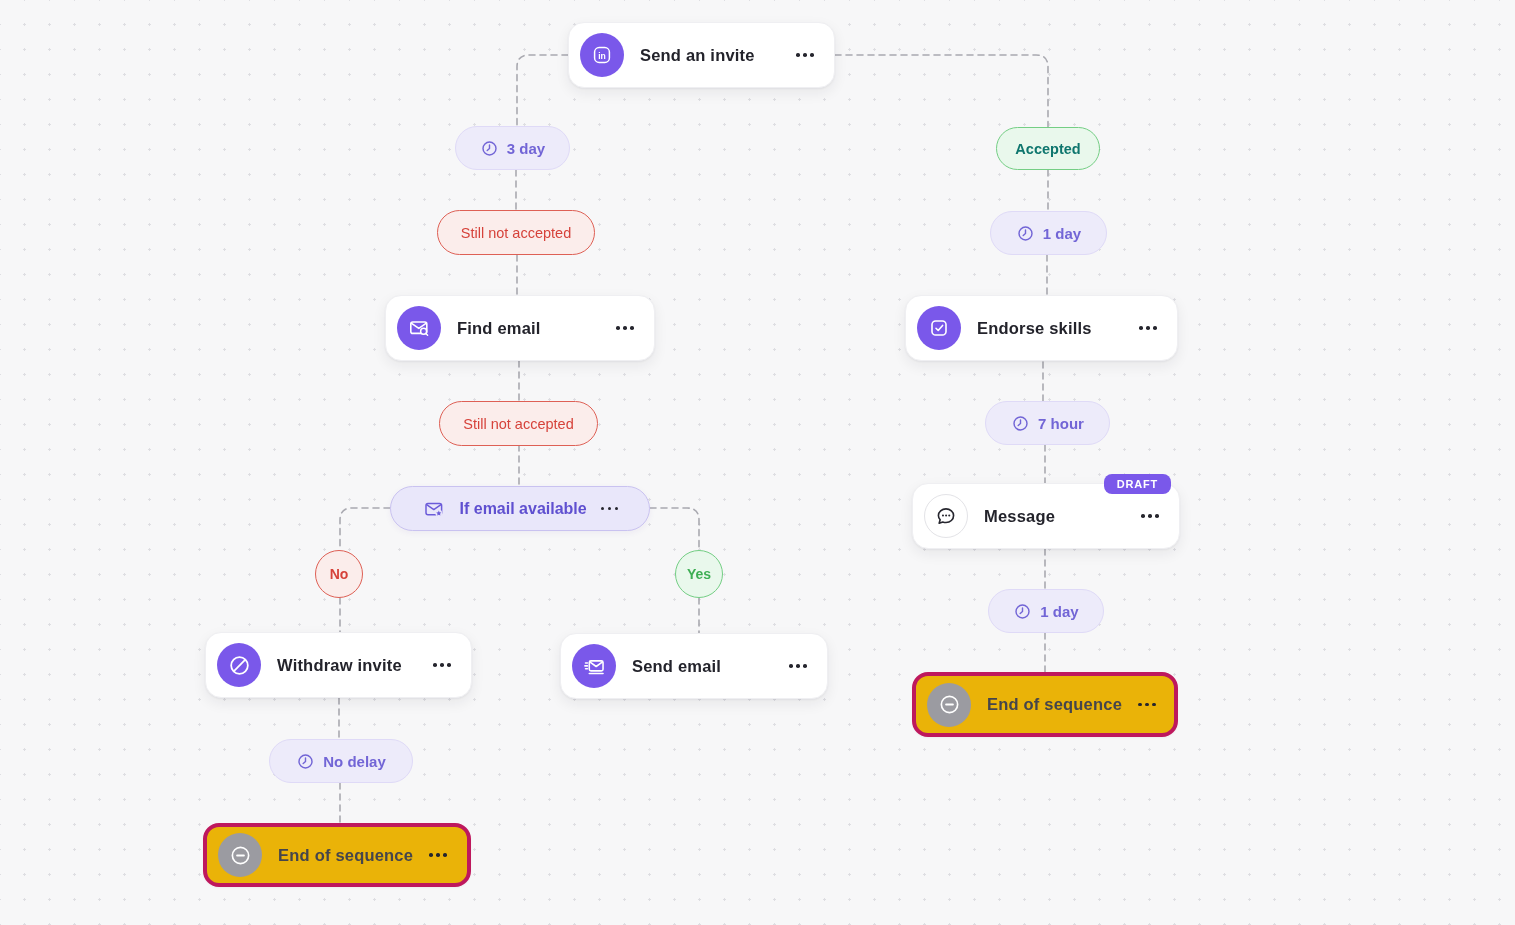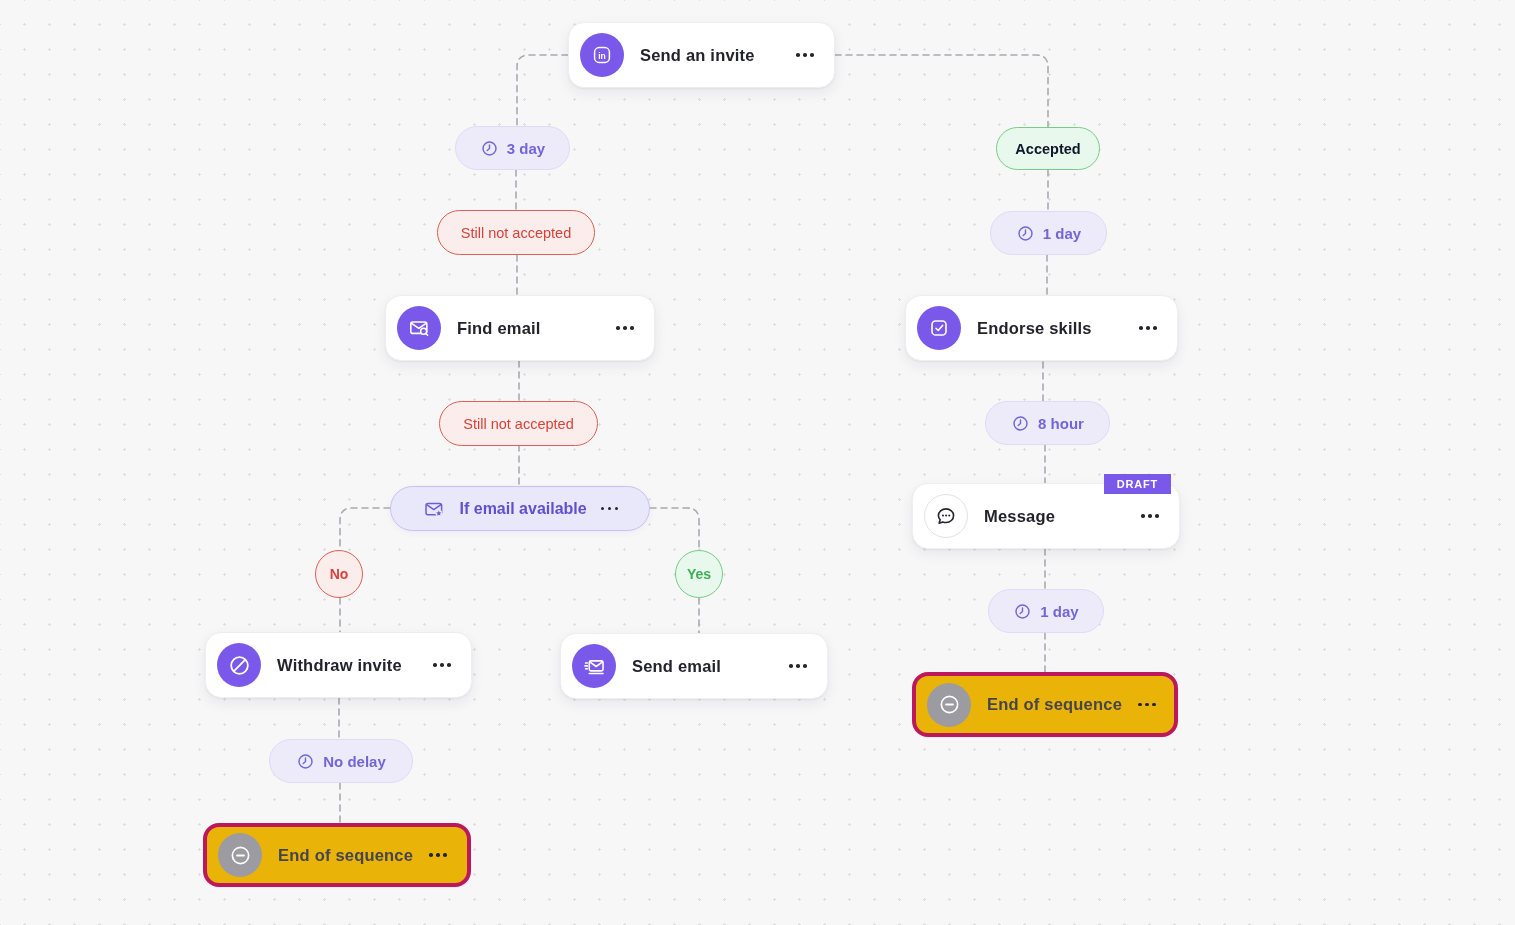--- a/index.html
+++ b/index.html
@@ -53,41 +53,41 @@
   }
   .pill.delay{
     background:#EDEBFA;border:1px solid #DFDAF7;color:#7265D6;
     font-size:15px;font-weight:600;height:44px;
   }
   .pill.negative{
     background:#FBEDEB;border:1.5px solid #DE6055;color:#D6423A;
     font-size:14.5px;font-weight:400;height:45px;
   }
   .pill.positive{
-    background:#E9F8EC;border:1.5px solid #74CE84;color:#0f172a;
+    background:#E9F8EC;border:1.5px solid #74CE84;color:#0f766e;
     font-size:14.5px;font-weight:700;height:43px;
   }
   .pill.condition{
     background:#E9E7FA;border:1px solid #C9C2F0;color:#5F50D0;
     font-size:16px;font-weight:600;height:45px;gap:14px;
     box-shadow:0 2px 6px rgba(60,40,160,.06);
   }
   .branch-circle{
     position:absolute;width:48px;height:48px;border-radius:50%;
     display:flex;align-items:center;justify-content:center;box-sizing:border-box;
     font-size:14px;font-weight:700;cursor:pointer;
   }
   .branch-circle.no{background:#FBEDEB;border:1.5px solid #DE6055;color:#D6423A;text-align:center;}
   .branch-circle.yes{background:#E9F8EC;border:1.5px solid #74CE84;color:#3EAE54;}
 
   
   .badge-draft{
     position:absolute;top:-10px;right:8px;
     background:#7A58EA;color:#FFFFFF;font-size:11px;font-weight:800;
-    letter-spacing:.8px;padding:4px 13px;border-radius:0;
+    letter-spacing:.8px;padding:4px 13px;border-radius:8px;
   }
   .icon-svg{display:block;}
 </style>
 </head>
 <body>
 
 <div class="canvas">
 
   <svg class="connectors" width="1515" height="925" viewBox="0 0 1515 925">
     <g fill="none" stroke="#A9A9B0" stroke-width="1.6" stroke-dasharray="6 5" stroke-linecap="round">
@@ -297,21 +297,21 @@
       <path d="M12,12 V7.6 M12,12 L9.1,14.6" fill="none" stroke="#7265D6" stroke-width="1.8" stroke-linecap="round"></path>
     </svg>
     <span>1 day</span>
   </div>
 
   <div class="pill delay" style="left:985px;top:401px;width:125px;">
     <svg width="19" height="19" viewBox="0 0 24 24">
       <circle cx="12" cy="12" r="8.2" fill="none" stroke="#7265D6" stroke-width="1.8"></circle>
       <path d="M12,12 V7.6 M12,12 L9.1,14.6" fill="none" stroke="#7265D6" stroke-width="1.8" stroke-linecap="round"></path>
     </svg>
-    <span>8 hour</span>
+    <span>7 hour</span>
   </div>
 
   <div class="pill delay" style="left:988px;top:589px;width:116px;">
     <svg width="19" height="19" viewBox="0 0 24 24">
       <circle cx="12" cy="12" r="8.2" fill="none" stroke="#7265D6" stroke-width="1.8"></circle>
       <path d="M12,12 V7.6 M12,12 L9.1,14.6" fill="none" stroke="#7265D6" stroke-width="1.8" stroke-linecap="round"></path>
     </svg>
     <span>1 day</span>
   </div>
 

